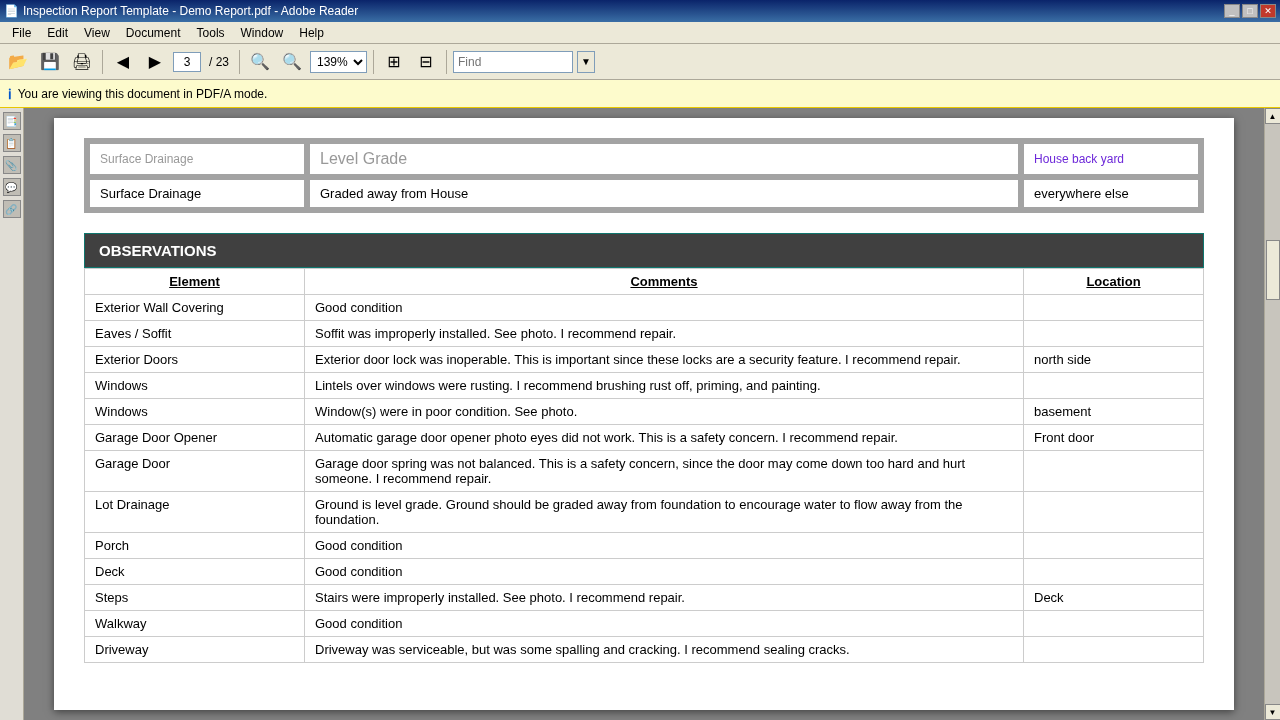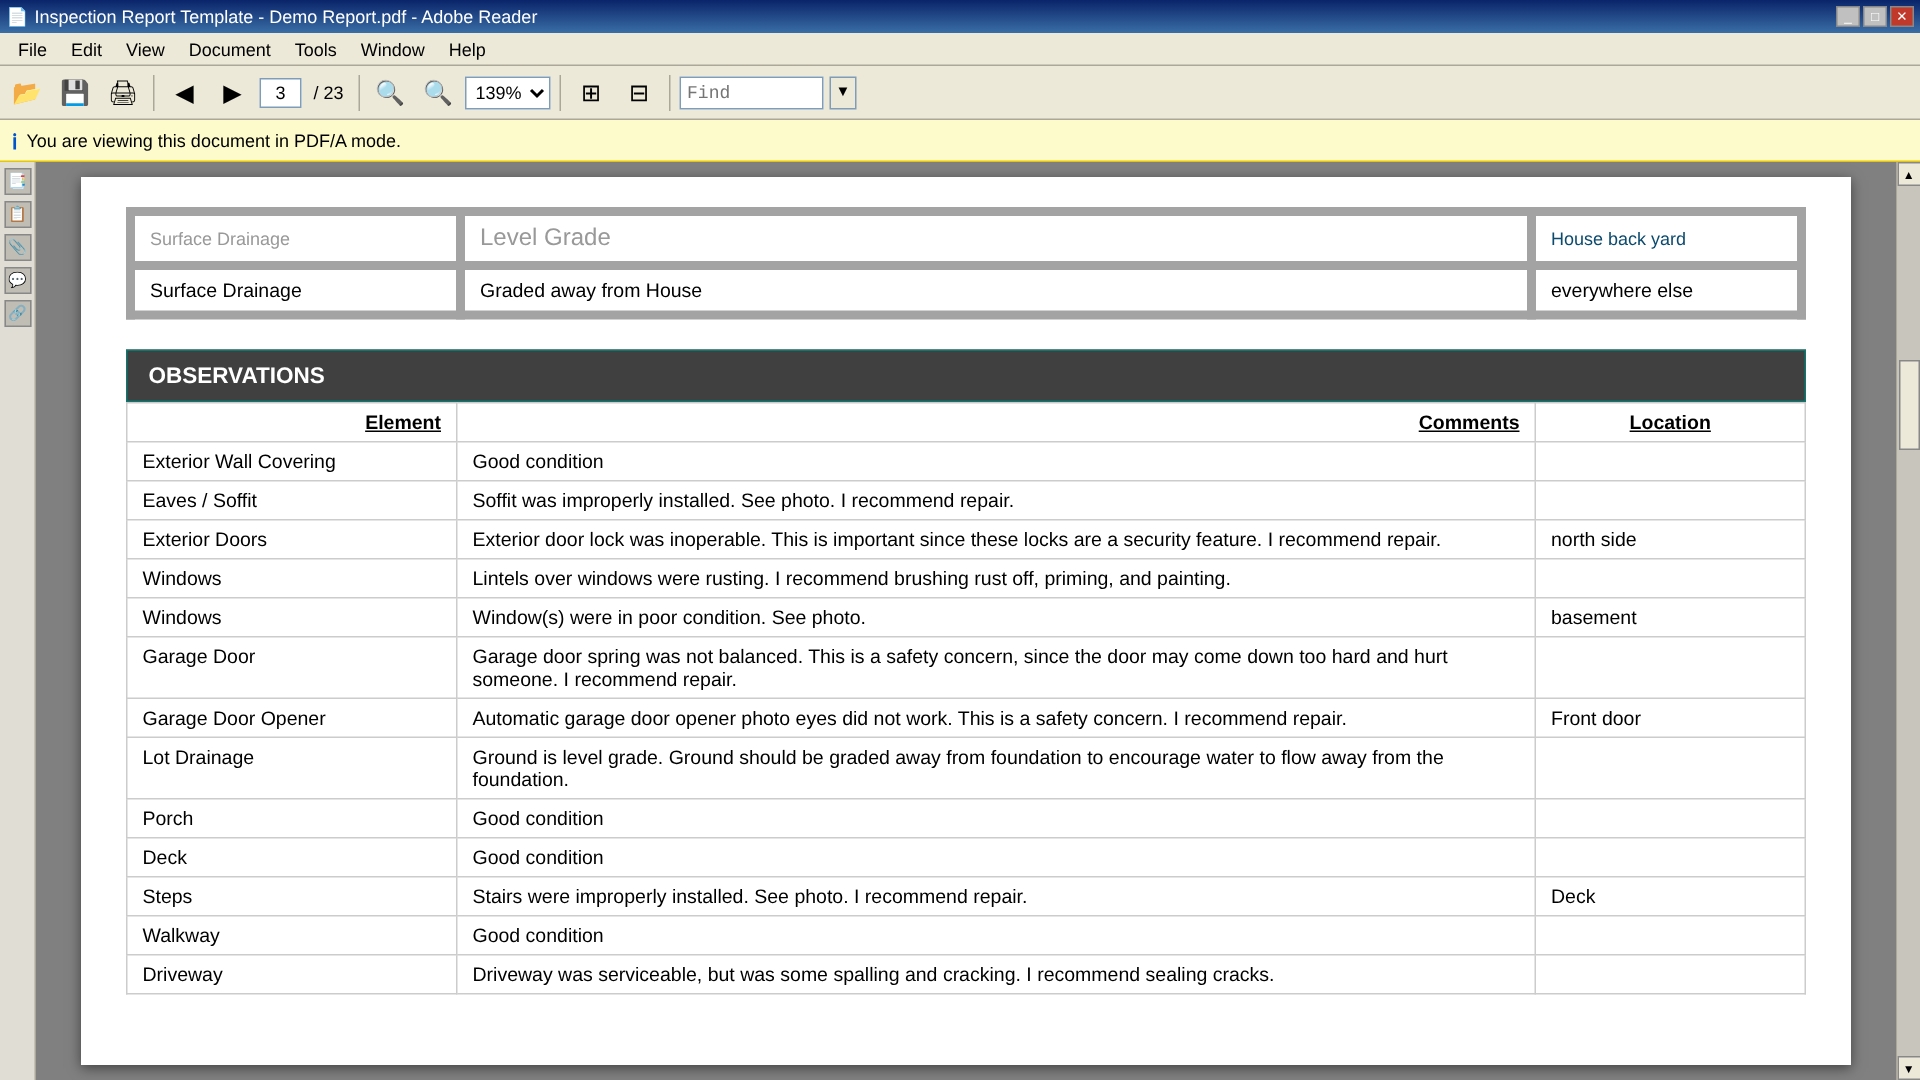--- a/index.html
+++ b/index.html
@@ -99,25 +99,24 @@
     }
     .zoom-select {
       height: 22px;
       border: 1px solid #7f9db9;
       font-size: 12px;
       background: white;
       padding: 0 2px;
     }
     .find-input {
       height: 22px;
-      width: 96px;
+      width: 120px;
       border: 1px solid #7f9db9;
       font-size: 12px;
       padding: 0 4px;
-      font-family: Liberation Mono, monospace;
     }
     .find-btn {
       height: 22px;
       width: 18px;
       background: #ece9d8;
       border: 1px solid #7f9db9;
       cursor: pointer;
       font-size: 10px;
     }
 
@@ -211,21 +210,21 @@
       border: 1px solid #0f766e;
     }
 
     .obs-table {
       width: 100%;
       border-collapse: collapse;
     }
     .obs-table th {
       border: 1px solid #ccc;
       padding: 5px 10px;
-      text-align: right;
+      text-align: center;
       font-size: 13px;
       font-weight: bold;
       text-decoration: underline;
       background: white;
     }
     .obs-table th.location-col { text-align: center; }
     .obs-table td {
       border: 1px solid #ccc;
       padding: 5px 10px;
       font-size: 13px;
@@ -338,21 +337,21 @@
   </div>
 
   <div class="pdf-content">
     <div class="pdf-page">
 
       <table class="top-table">
         <tbody>
           <tr>
             <td class="col-element" style="color:#999; font-size:12px;">Surface Drainage</td>
             <td class="col-comments" style="color:#999; font-size:16px;">Level Grade</td>
-            <td class="col-location" style="color:#0c4a6e; font-size:12px;">House back yard</td>
+            <td class="col-location" style="color:#6d28d9; font-size:12px;">House back yard</td>
           </tr>
           <tr>
             <td class="col-element">Surface Drainage</td>
             <td class="col-comments">Graded away from House</td>
             <td class="col-location">everywhere else</td>
           </tr>
         </tbody>
       </table>
 
       <div class="observations-header">OBSERVATIONS</div>
@@ -385,28 +384,28 @@
               <td class="element-col">Windows</td>
               <td class="comments-col">Lintels over windows were rusting.  I recommend brushing rust off, priming, and painting.</td>
               <td class="location-col"></td>
             </tr>
             <tr>
               <td class="element-col">Windows</td>
               <td class="comments-col">Window(s) were in poor condition.  See photo.</td>
               <td class="location-col">basement</td>
             </tr>
             <tr>
-              <td class="element-col">Garage Door</td>
-              <td class="comments-col">Garage door spring was not balanced.  This is a safety concern, since the door may come down too hard and hurt someone.  I recommend repair.</td>
-              <td class="location-col"></td>
-            </tr>
-            <tr>
               <td class="element-col">Garage Door Opener</td>
               <td class="comments-col">Automatic garage door opener photo eyes did not work.  This is a safety concern.  I recommend repair.</td>
               <td class="location-col">Front door</td>
+            </tr>
+            <tr>
+              <td class="element-col">Garage Door</td>
+              <td class="comments-col">Garage door spring was not balanced.  This is a safety concern, since the door may come down too hard and hurt someone.  I recommend repair.</td>
+              <td class="location-col"></td>
             </tr>
             <tr>
               <td class="element-col">Lot Drainage</td>
               <td class="comments-col">Ground is level grade.  Ground should be graded away from foundation to encourage water to flow away from the foundation.</td>
               <td class="location-col"></td>
             </tr>
             <tr>
               <td class="element-col">Porch</td>
               <td class="comments-col">Good condition</td>
               <td class="location-col"></td>

